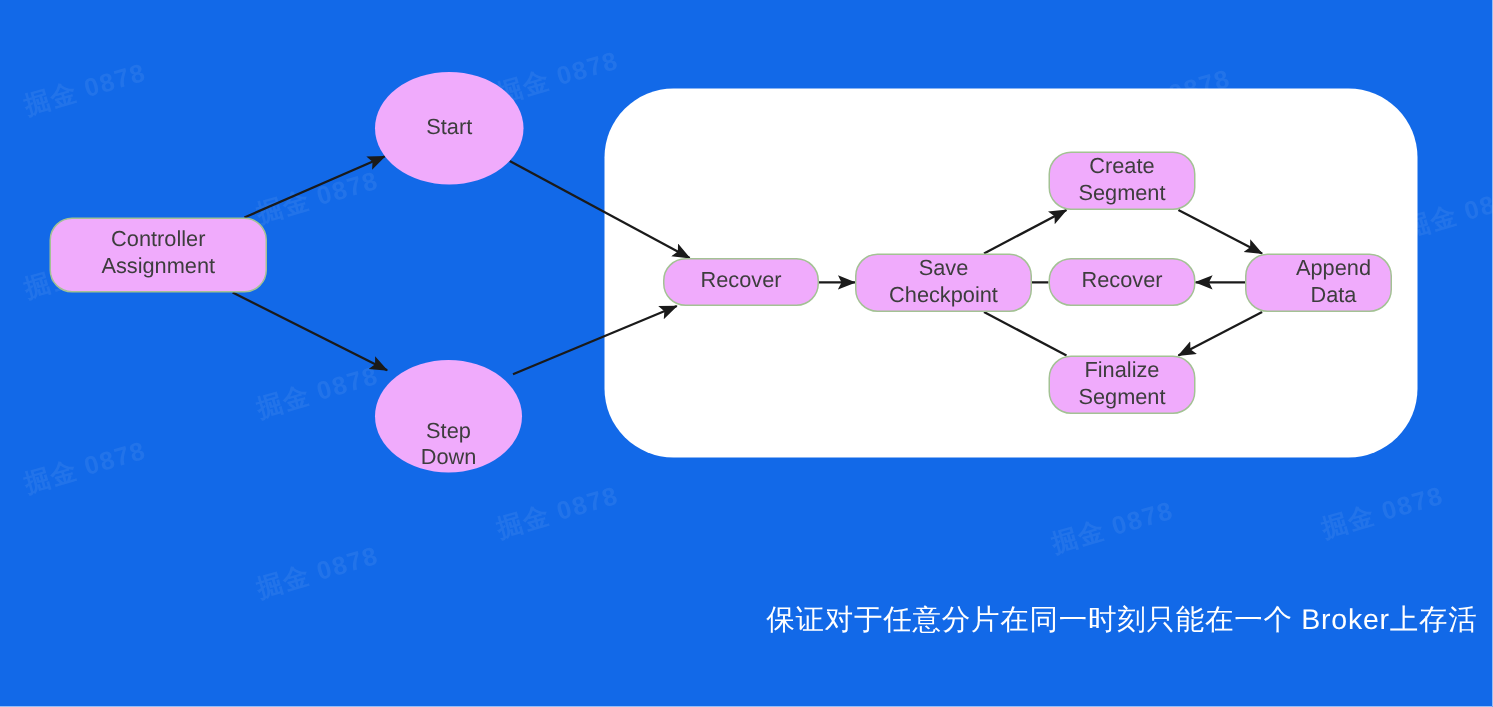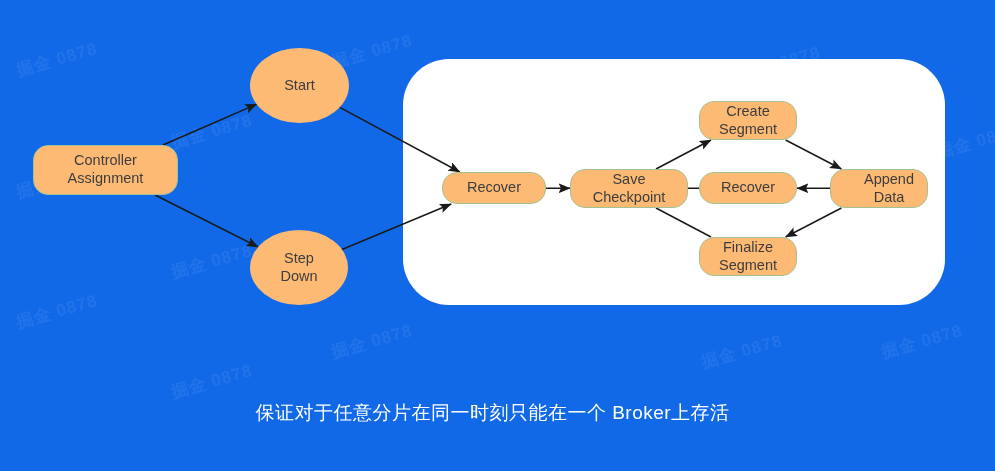--- a/index.html
+++ b/index.html
@@ -56,39 +56,39 @@
   
   .node {
     position: absolute;
     display: flex;
     align-items: center;
     justify-content: center;
     text-align: center;
     color: #3d3d3d;
     font-size: 14.5px;
     line-height: 1.22;
-    background: #fdba74;
+    background: #f0abfc;
   }
   .node.box {
     border: 1.3px solid #a3c294;
     border-radius: 15px;
   }
   .node.ellipse {
     border-radius: 50%;
     border: none;
   }
   .node .lbl { display: block; padding: 0 4px; }
 
   
   #caption {
     position: absolute;
     left: 0;
     top: 400px;
     width: 985px;
-    text-align: center;
+    text-align: right;
     color: #ffffff;
     font-size: 19px;
     letter-spacing: 0.5px;
     white-space: nowrap;
   }
   #brand {
     position: absolute;
     right: 14px;
     top: 438px;
     color: rgba(255,255,255,0.34);
@@ -145,21 +145,21 @@
       </g>
   </svg>
 
   <div id="nodes">
       <div class="node box" style="left: 33px; top: 145px; width: 145px; height: 50px;">
         <span class="lbl">Controller<br>Assignment</span>
       </div>
       <div class="node ellipse" style="left: 250px; top: 48px; width: 99px; height: 75px;">
         <span class="lbl">Start</span>
       </div>
-      <div class="node ellipse" style="left: 250px; top: 230px; width: 98px; height: 75px;">
+      <div class="node ellipse" style="left: 250px; top: 240px; width: 98px; height: 75px; align-items: flex-end;">
         <span class="lbl">Step<br>Down</span>
       </div>
       <div class="node box" style="left: 442px; top: 172px; width: 104px; height: 32px;">
         <span class="lbl">Recover</span>
       </div>
       <div class="node box" style="left: 570px; top: 169px; width: 118px; height: 39px;">
         <span class="lbl">Save<br>Checkpoint</span>
       </div>
       <div class="node box" style="left: 699px; top: 101px; width: 98px; height: 39px;">
         <span class="lbl">Create<br>Segment</span>

